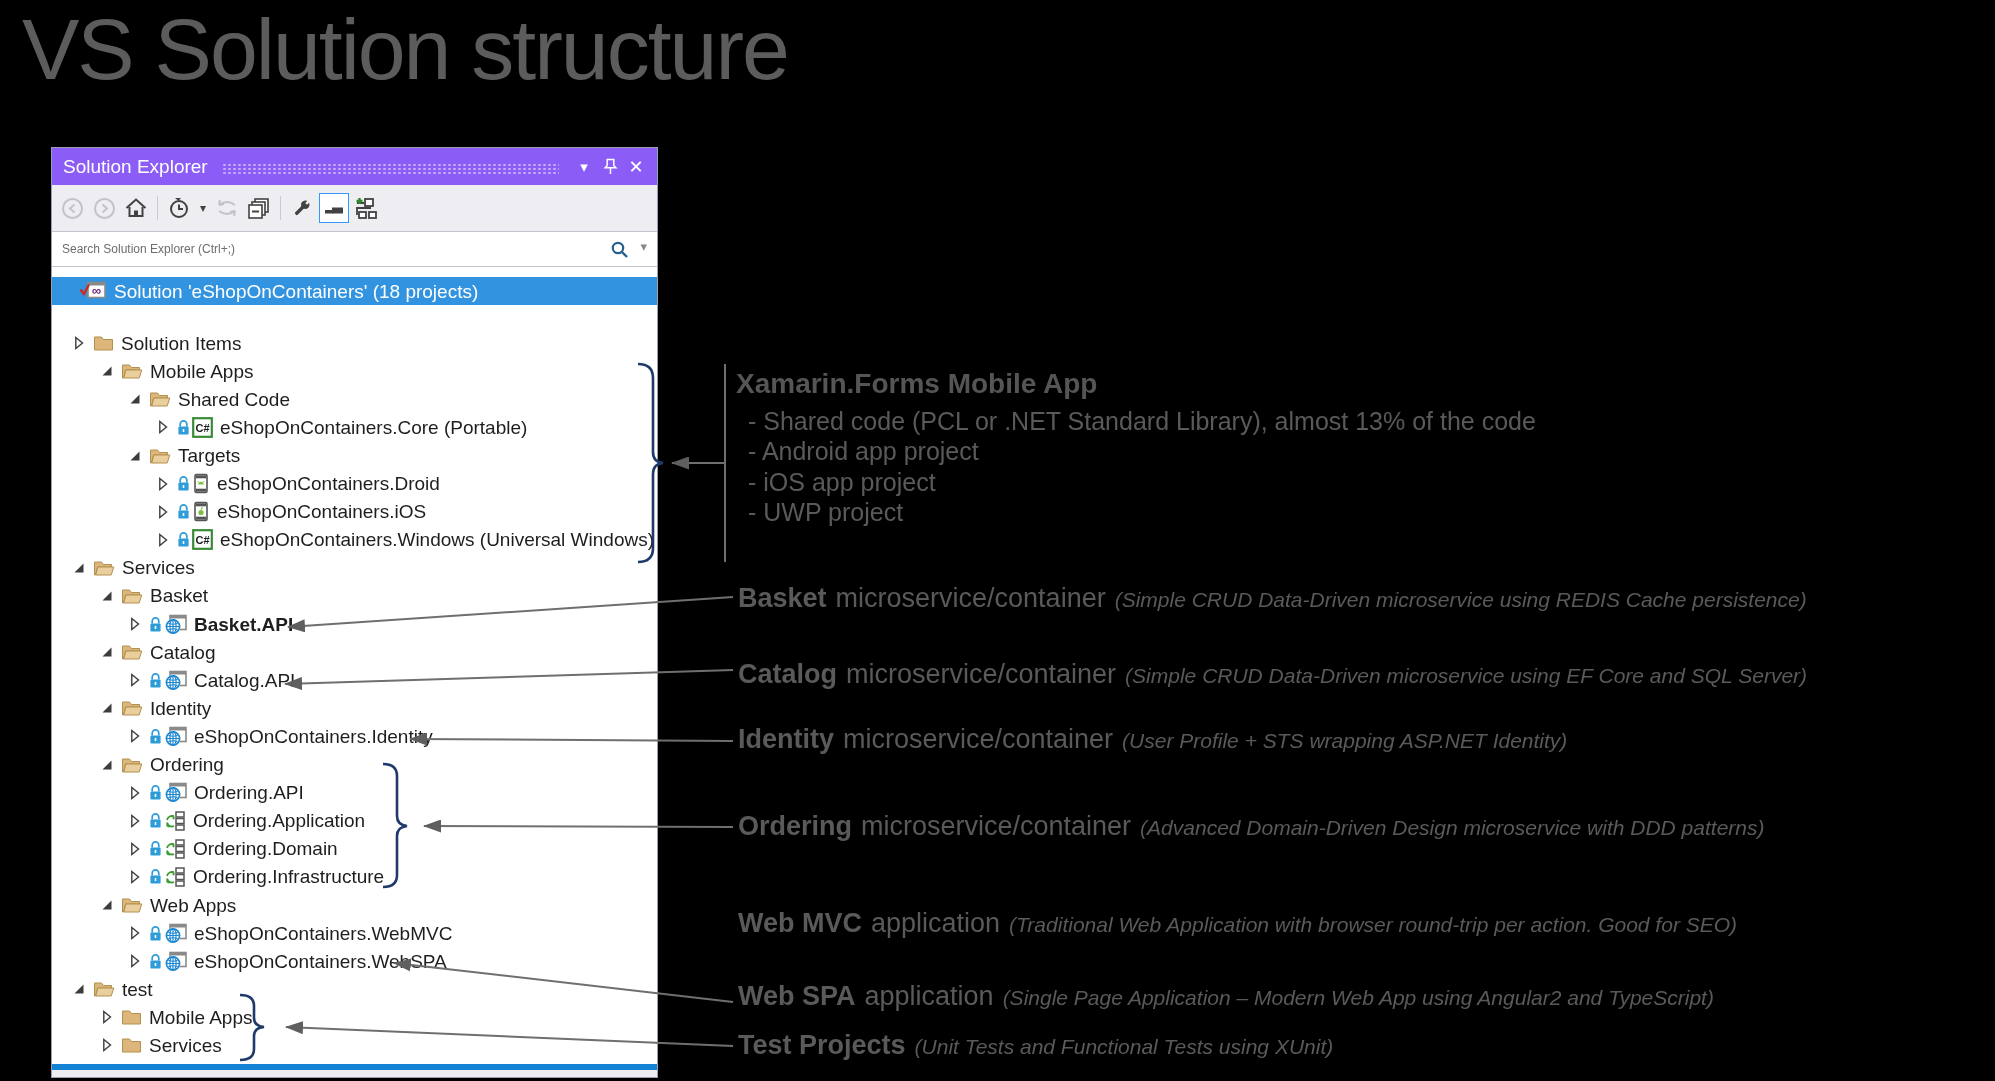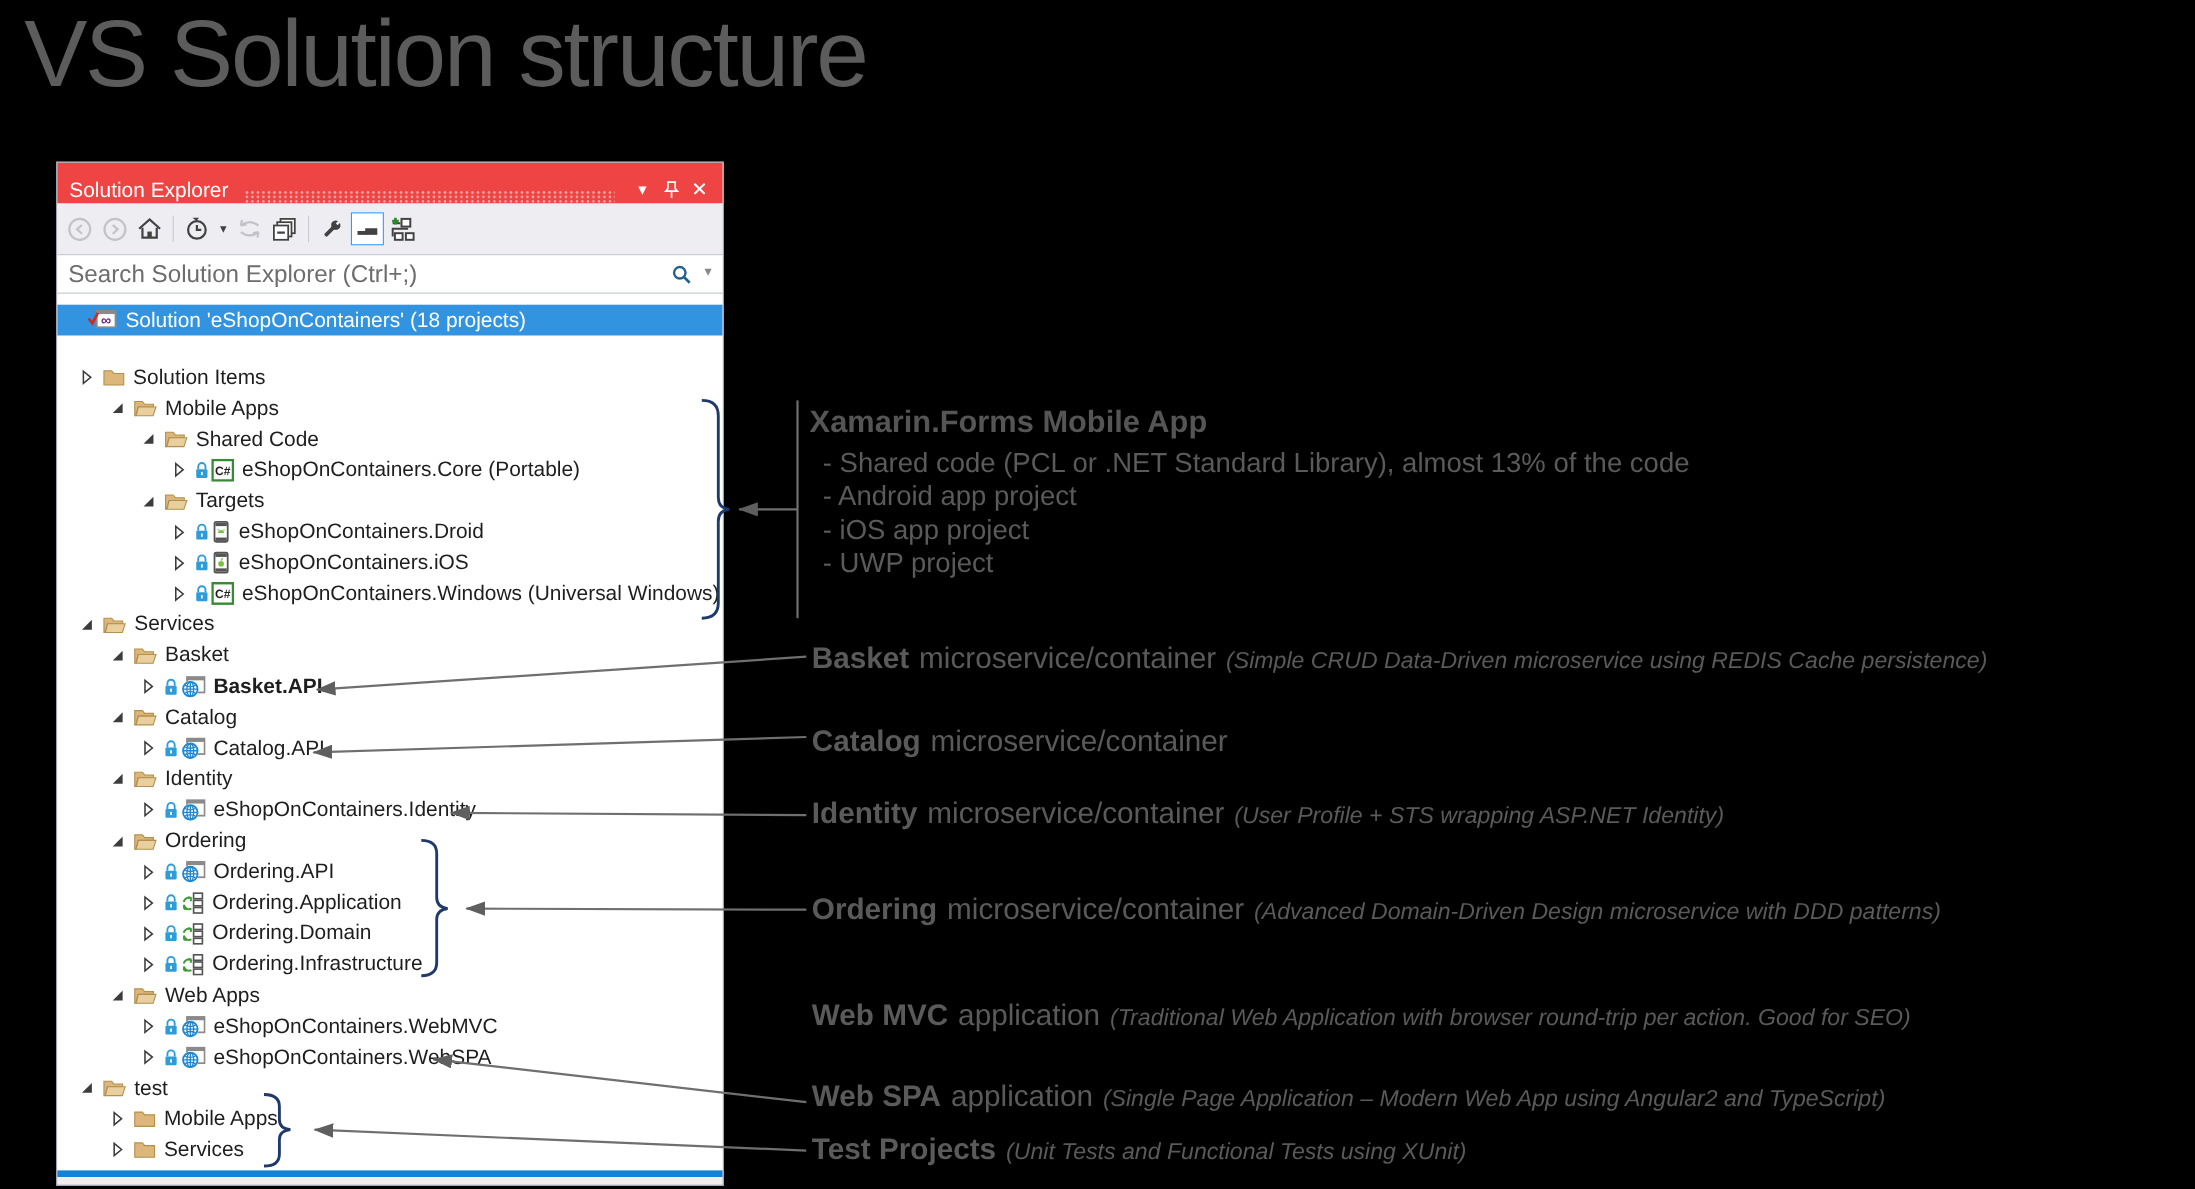--- a/index.html
+++ b/index.html
@@ -6,36 +6,36 @@
   body{width:1995px;height:1081px;position:relative;overflow:hidden;
        font-family:"Liberation Sans",sans-serif;}
 
   
   .page-title{position:absolute;left:22px;top:0px;margin:0;
     font-size:86px;font-weight:300;letter-spacing:-2px;color:#5c5c5c;line-height:1.15;}
 
   
   .panel{position:absolute;left:51px;top:147px;width:607px;height:931px;
     background:#eeeef2;border:1px solid #9aa0ae;box-sizing:border-box;overflow:hidden;}
-  .titlebar{height:37px;background:#ef4444;display:flex;align-items:flex-end;
+  .titlebar{height:37px;background:#8b5cf6;display:flex;align-items:center;
     color:#fff;padding:0 8px 0 11px;}
   .titlebar-text{font-size:19px;}
   .grip{flex:1;height:12px;margin:4px 12px 0 14px;
     background-image:radial-gradient(rgba(255,255,255,.5) 1.1px, transparent 1.4px);
     background-size:5px 4px;}
   .tb-ico{width:26px;height:26px;display:flex;align-items:center;justify-content:center;
     font-size:15px;color:#fff;cursor:default;}
   .toolbar{height:46px;background:#eeeef2;display:flex;align-items:center;padding:0 4px;}
   .tool{width:30px;height:30px;display:flex;align-items:center;justify-content:center;margin:0 1px;}
   .tool.toggled{border:1.5px solid #3399ff;background:#fff;box-sizing:border-box;}
   .tsep{width:1px;height:24px;background:#c8cad4;margin:0 5px;}
   .searchrow{height:36px;position:relative;background:#eeeef2;}
   .searchrow input{width:100%;height:36px;box-sizing:border-box;background:#fff;
     border:1px solid #c3c6d0;border-left:none;border-right:none;
-    padding:0 56px 0 10px;font-size:22px;color:#6d6d6d;outline:none;
+    padding:0 56px 0 10px;font-size:12px;color:#6d6d6d;outline:none;
     font-family:"Liberation Sans",sans-serif;}
   .searchrow input::placeholder{color:#6d6d6d;opacity:1;}
   .search-ico{position:absolute;right:28px;top:9px;}
   .search-caret{position:absolute;right:10px;top:8px;color:#888;font-size:13px;}
 
   .tree{background:#fff;height:797px;padding-top:10px;box-sizing:border-box;}
   .row{height:28.1px;display:flex;align-items:center;font-size:19px;color:#1e1e1e;white-space:nowrap;}
   .row.sel{background:#3294e0;color:#fff;}
   .row .arrow{width:16px;height:16px;flex:none;margin-right:6px;}
   .row .lock{flex:none;margin-right:2px;}
@@ -576,20 +576,21 @@
   </div>
 
 <div class="anno" style="top:583px">
   <span class="t">Basket</span>
   <span class="m">microservice/container</span>
   <span class="d">(Simple CRUD Data-Driven microservice using REDIS Cache persistence)</span>
 </div>
 <div class="anno" style="top:659px">
   <span class="t">Catalog</span>
   <span class="m">microservice/container</span>
+  <span class="d">(Simple CRUD Data-Driven microservice using EF Core and SQL Server)</span>
 </div>
 <div class="anno" style="top:724px">
   <span class="t">Identity</span>
   <span class="m">microservice/container</span>
   <span class="d">(User Profile + STS wrapping ASP.NET Identity)</span>
 </div>
 <div class="anno" style="top:811px">
   <span class="t">Ordering</span>
   <span class="m">microservice/container</span>
   <span class="d">(Advanced Domain-Driven Design microservice with DDD patterns)</span>

